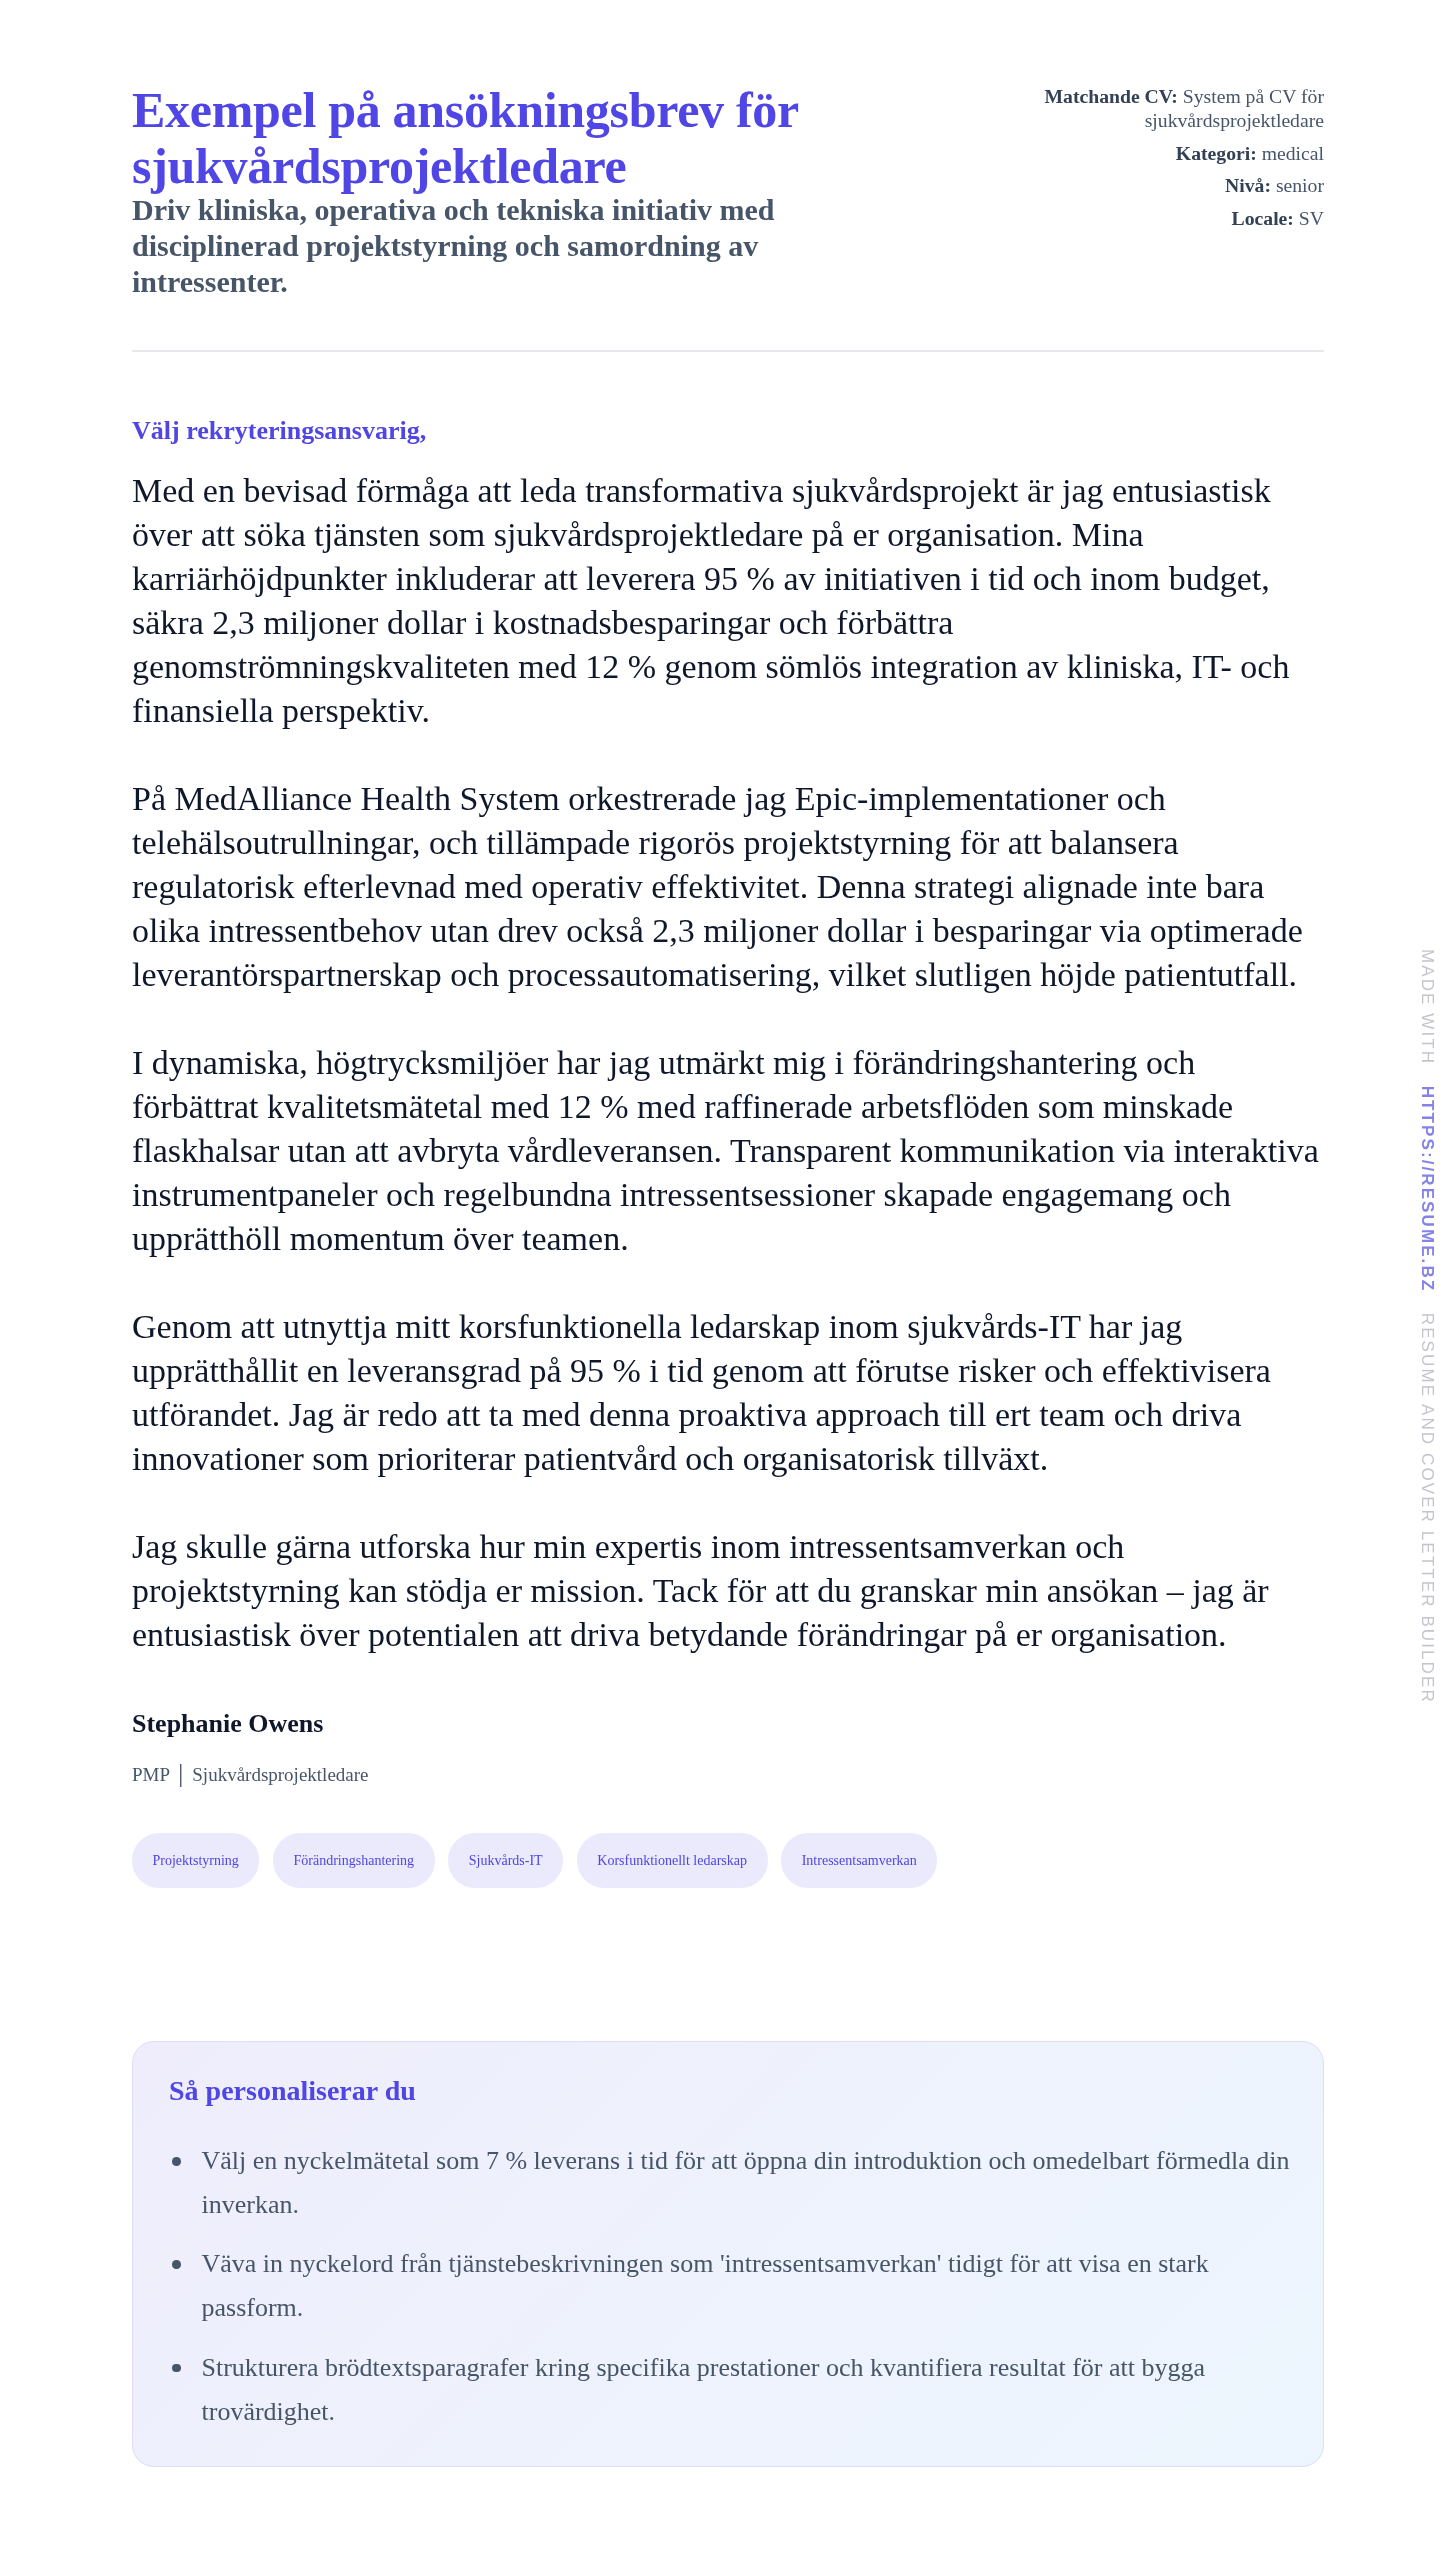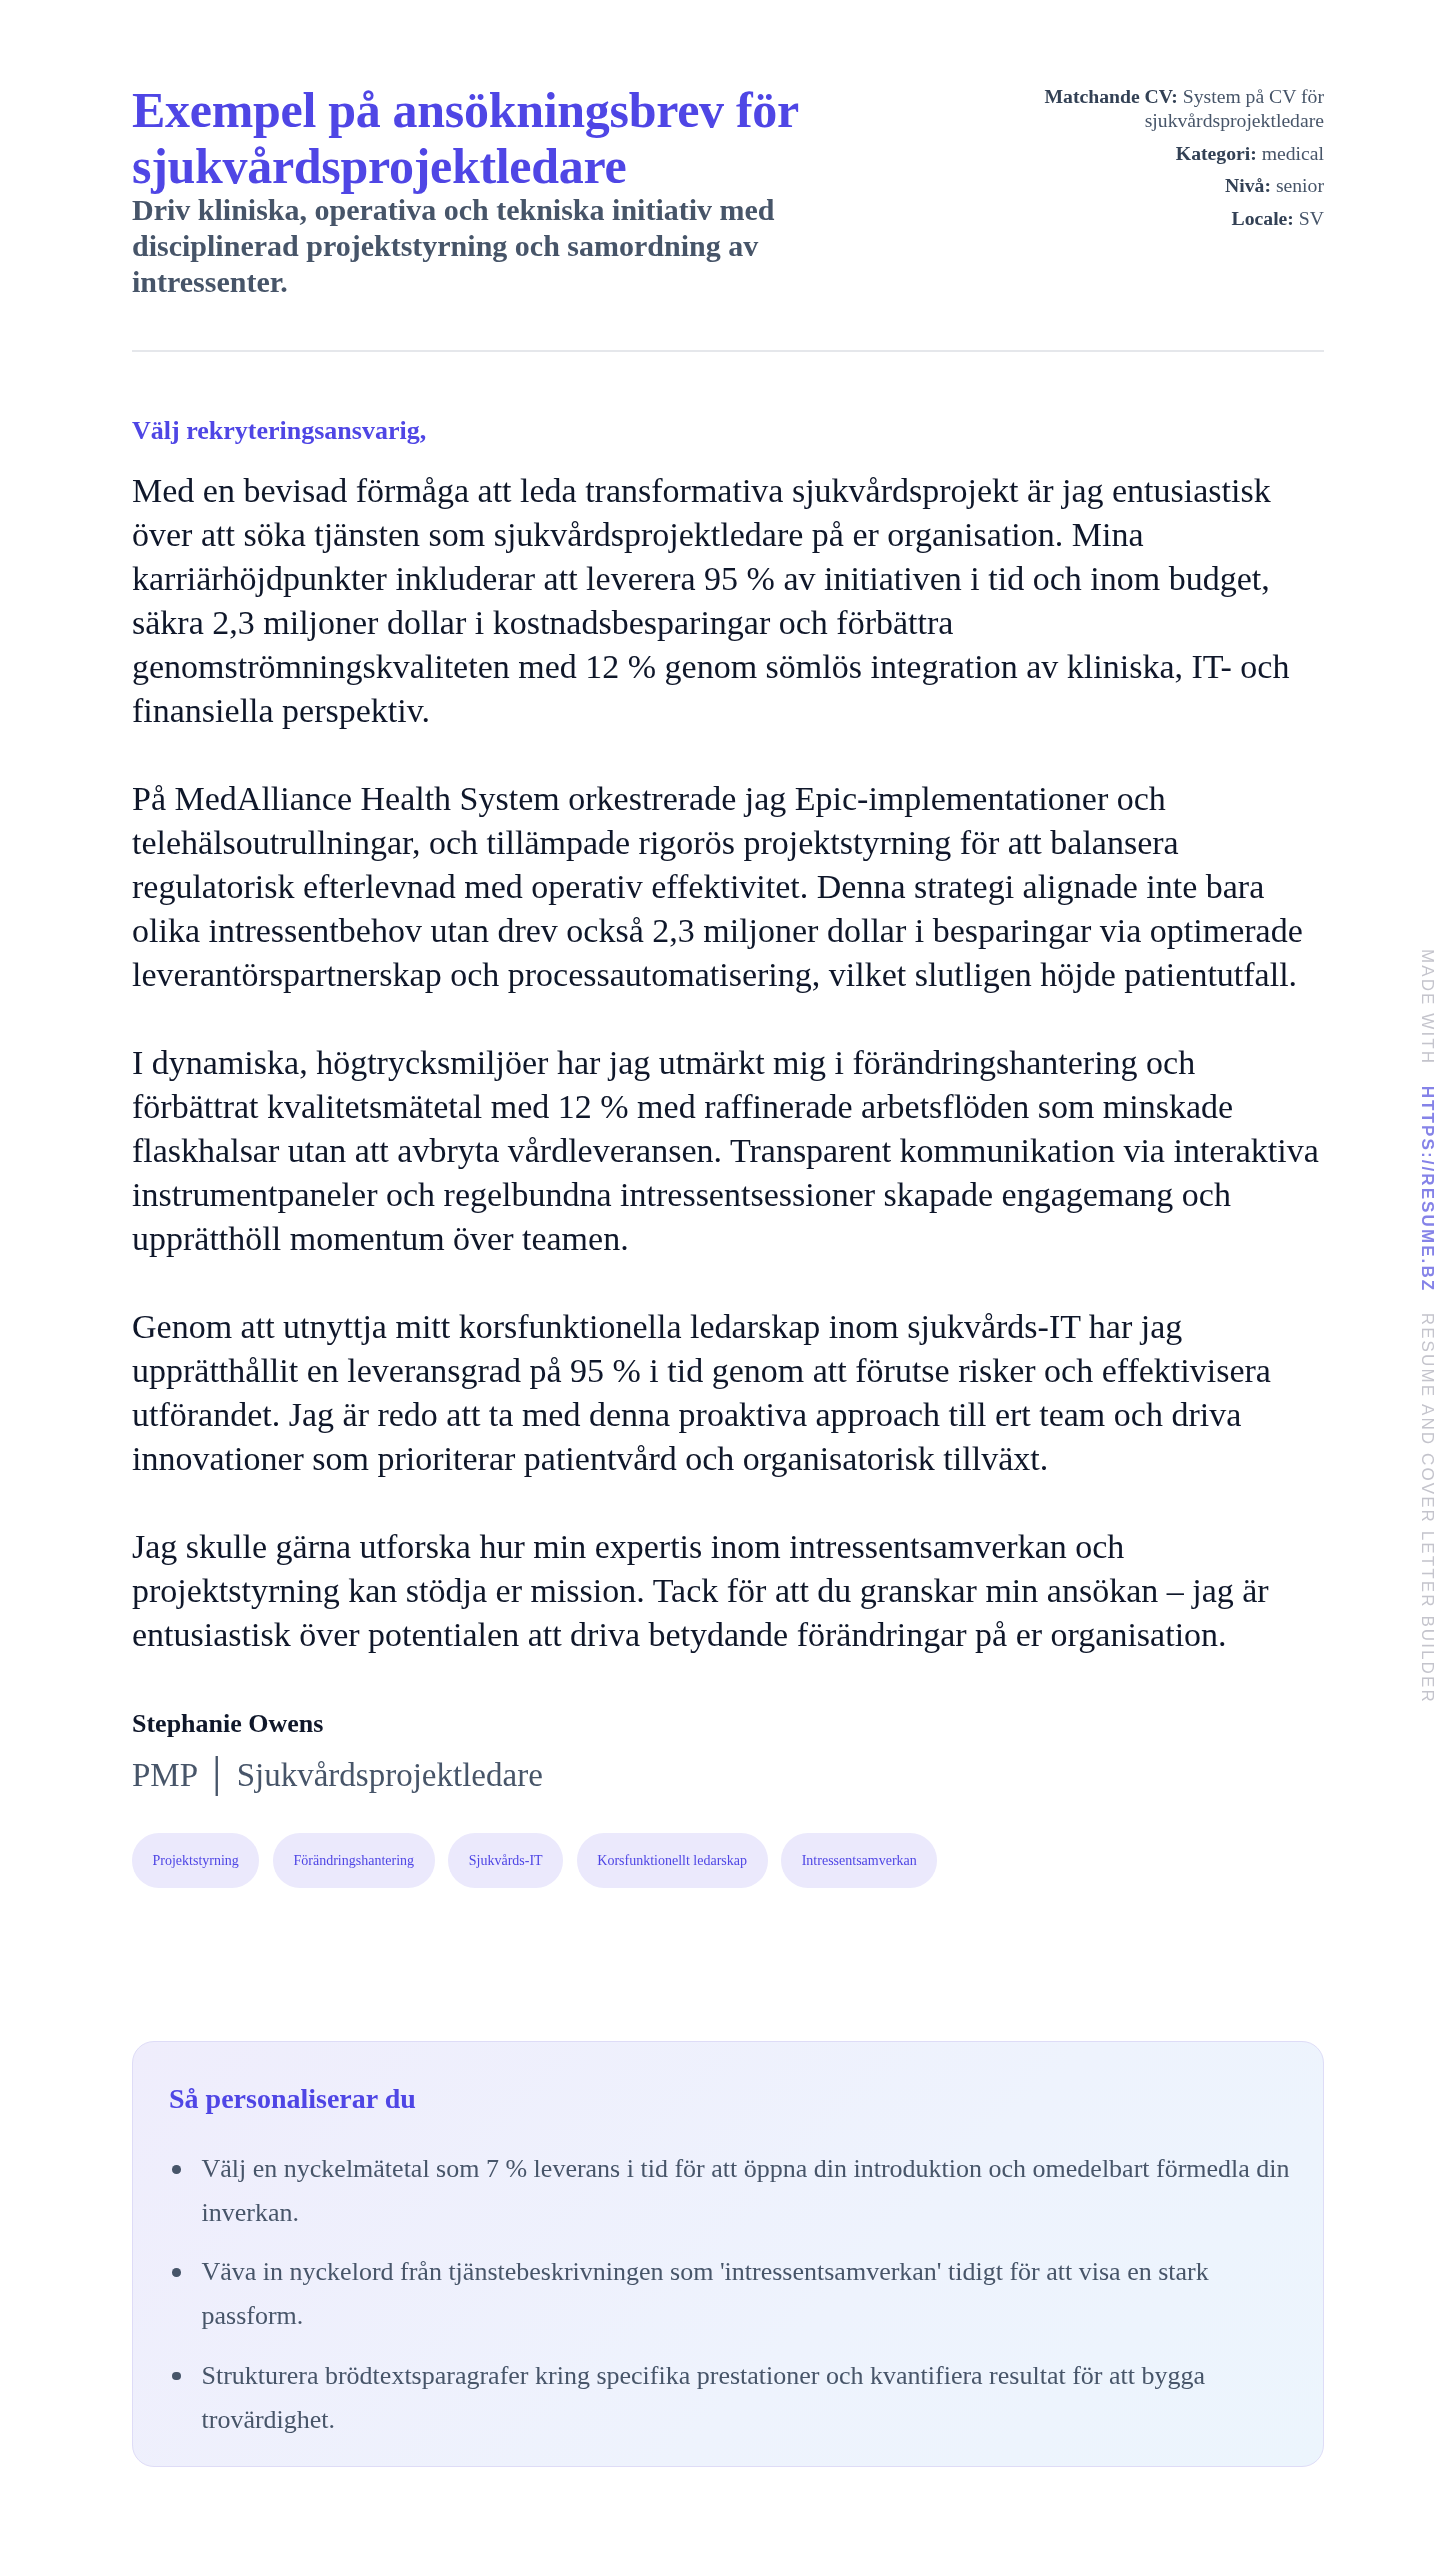--- a/index.html
+++ b/index.html
@@ -17,28 +17,28 @@
   .meta .row.first { margin-bottom: 8.6px; }
   .meta b { color: #334155; font-weight: 700; }
 
   
   .greeting { margin-top: 62px; font-size: 26px; line-height: 34px; font-weight: 700; color: #4f46e5; }
   .body { margin-top: 20.5px; }
   .body p { font-size: 34px; line-height: 44px; color: #0f172a; margin-bottom: 44px; }
 
   .signature { margin-top: 50px; }
   .sig-name { font-size: 26px; line-height: 34px; font-weight: 700; color: #0f172a; }
-  .sig-title { margin-top: 17px; font-size: 33px; line-height: 34px; color: #475569; }
+  .sig-title { margin-top: 17px; font-size: 19px; line-height: 34px; color: #475569; }
 
   
   .tags { margin-top: 41px; display: flex; flex-wrap: wrap; gap: 13.7px 13.7px; width: 1192px; }
   .tag { display: inline-block; height: 55px; line-height: 55px; padding: 0 20.5px; border-radius: 27px; background: #ebe9fc; color: #4f46e5; font-size: 14px; font-weight: 500; }
 
   
-  .tips { position: absolute; left: 0; top: 2041px; width: 1192px; height: 426px; border-radius: 22px; border: 1.7px solid #dedcf7; background: linear-gradient(135deg, #efedfc 0%, #eef3fd 60%, #ecf5fd 100%); padding: 38px 36px 0 36px; }
+  .tips { position: absolute; left: 0; top: 2041px; width: 1192px; height: 426px; border-radius: 22px; border: 1.7px solid #dedcf7; background: linear-gradient(135deg, #efedfc 0%, #eef3fd 60%, #ecf5fd 100%); padding: 30px 36px 0 36px; }
   .tips-title { font-size: 28px; line-height: 38px; font-weight: 700; color: #4f46e5; }
   .tips ul { list-style: none; margin-top: 29px; }
   .tips li { position: relative; padding-left: 32.5px; font-size: 26px; line-height: 44px; color: #475569; margin-bottom: 15.4px; width: 1129px; }
   .tips li .bullet { position: absolute; left: 3.4px; top: 18px; width: 8.6px; height: 8.6px; border-radius: 50%; background: #475569; }
 
   
   .watermark { position: absolute; left: 1411px; top: 949px; width: 31px; height: 710px; }
   .watermark .rot { position: absolute; left: 50%; top: 0; transform-origin: 0 0; transform: translateX(10.3px) rotate(90deg); white-space: nowrap; font-size: 17px; letter-spacing: 2.1px; color: #c4c4cc; }
   .watermark .link { color: #8583e8; font-weight: 700; }
 </style>

